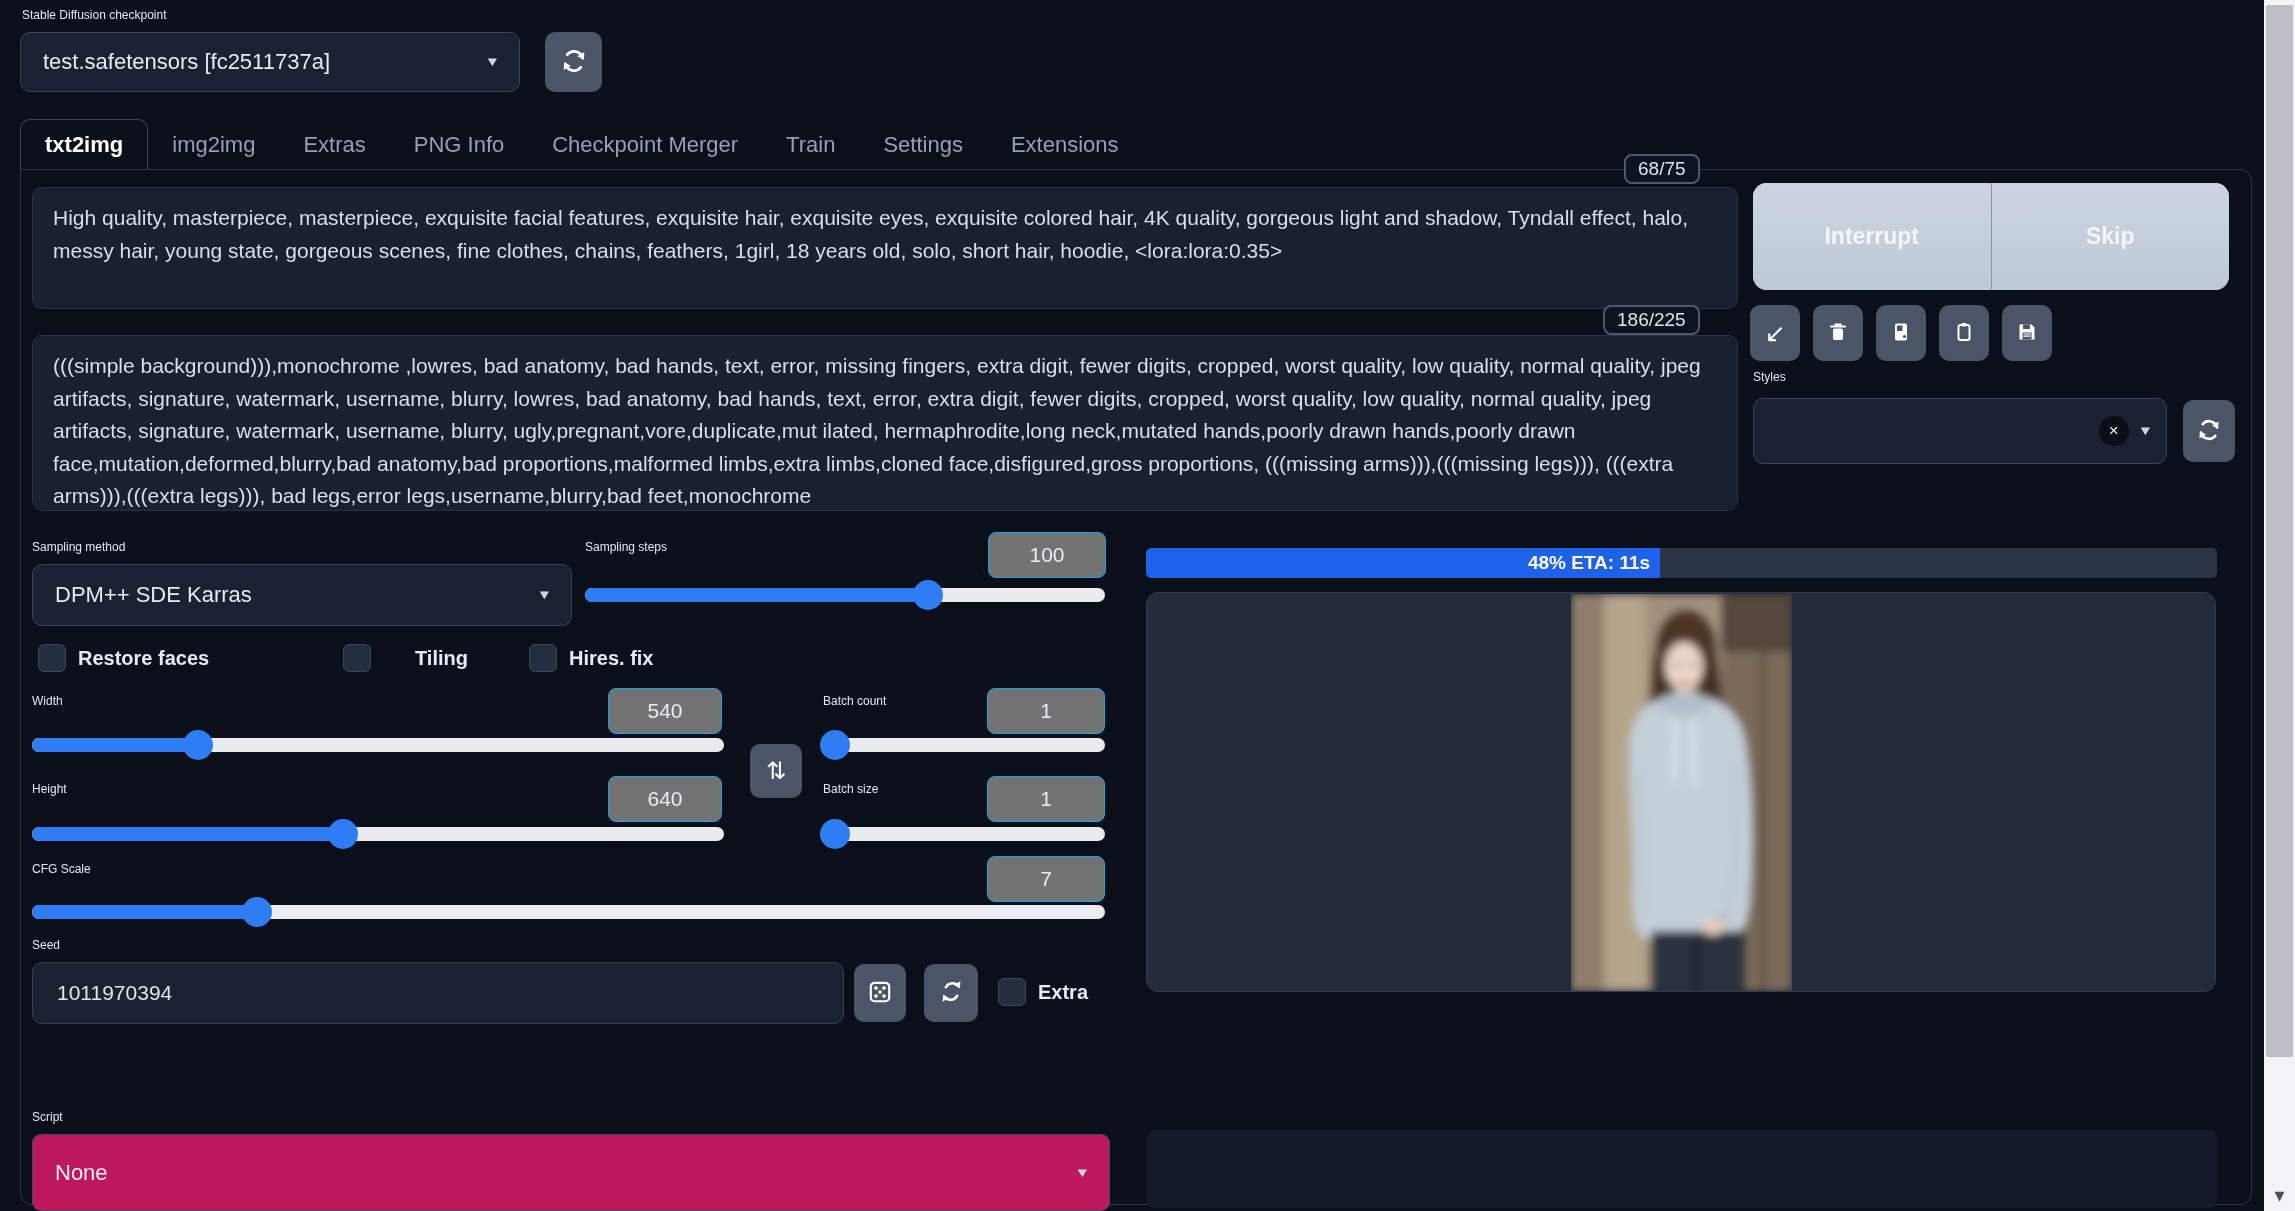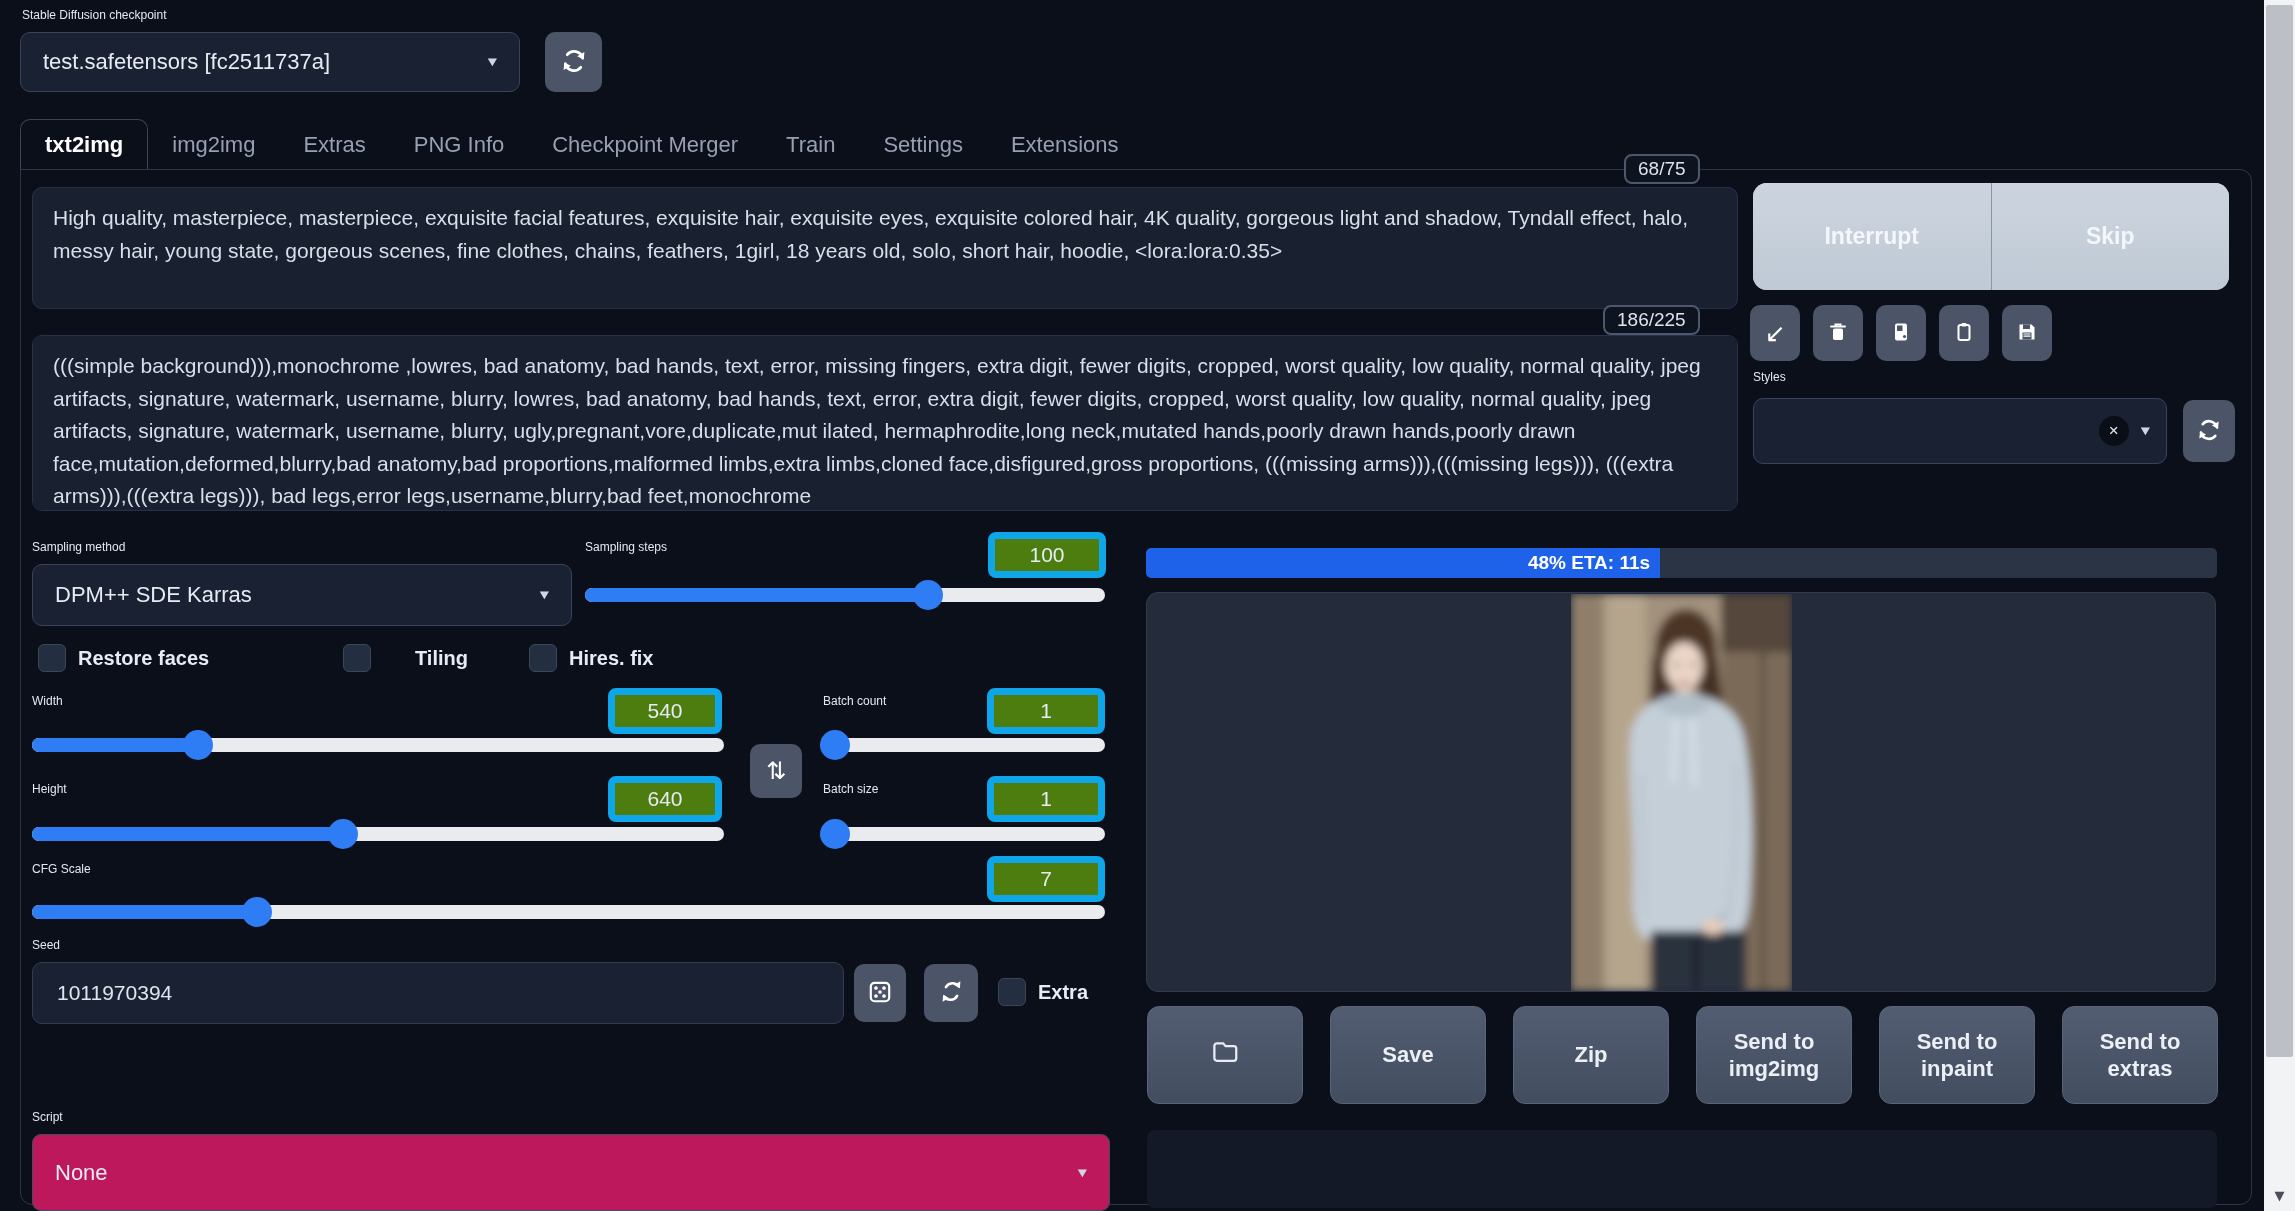--- a/index.html
+++ b/index.html
@@ -11,21 +11,21 @@
   .abs{position:absolute;}
   .lbl{font-size:12px;color:#e3e8f1;}
   
   .select{
     background:#1a2132;border:1px solid #3a4458;border-radius:10px;
     display:flex;align-items:center;justify-content:space-between;
     padding:0 22px;font-size:22px;color:#e7ebf3;box-sizing:border-box;cursor:pointer;
   }
   .caret{font-size:12px;color:#cfd6e2;transform:scaleY(.85);}
   .numbox{
-    background:#4d7c0f;border:7px solid #0ea5e9;border-radius:8px;
+    background:#737373;border:1px solid #0ea5e9;border-radius:8px;
     display:flex;align-items:center;justify-content:center;
     font-size:21px;color:#e7ebf3;box-sizing:border-box;
   }
   .textarea{
     background:#192131;border:1px solid #27324a;border-radius:10px;
     color:#d9dee9;font-size:21px;line-height:1.55;
     padding:14px 20px;box-sizing:border-box;resize:none;outline:none;
     font-family:"Liberation Sans","DejaVu Sans",sans-serif;width:100%;height:100%;
   }
   .token-counter{
@@ -362,34 +362,20 @@
           <path d="M130 332 L154 322" stroke="#9aa7b3" stroke-width="3" fill="none"></path>
 
           <rect x="80" y="337" width="95" height="60" fill="#2b313c"></rect>
           <rect x="122" y="345" width="6" height="52" fill="#1f242e"></rect>
           <ellipse cx="142" cy="333" rx="11" ry="8" fill="#e6cdba"></ellipse>
         </g>
       </svg>
     </div>
   </div>
 
-  <div class="abs" style="left:1147px;top:1006px;display:flex;gap:27px;">
-    <button class="dark-btn" style="width:156px;height:98px;">
-      <span>
-        <svg width="30" height="30" viewBox="0 0 24 24">
-            <path d="M3.5 7a2 2 0 0 1 2-2h5l2 2.3h6.5a2 2 0 0 1 2 2V17a2 2 0 0 1-2 2h-13.5a2 2 0 0 1-2-2z" fill="none" stroke="#e9edf3" stroke-width="1.8"></path>
-          </svg>
-      </span>
-    </button>
-    <button class="dark-btn" style="width:156px;height:98px;">Save</button>
-    <button class="dark-btn" style="width:156px;height:98px;">Zip</button>
-    <button class="dark-btn" style="width:156px;height:98px;">Send to img2img</button>
-    <button class="dark-btn" style="width:156px;height:98px;">Send to inpaint</button>
-    <button class="dark-btn" style="width:156px;height:98px;">Send to extras</button>
-  </div>
 
   <div class="abs" style="left:1147px;top:1130px;width:1070px;height:78px;background:#131927;border-radius:8px;"></div>
 
   <div class="abs scrollbar" style="left:2264px;top:0;width:31px;height:1211px;">
     <div class="scroll-thumb abs" style="left:2px;top:5px;width:27px;height:1052px;"></div>
     <div class="scroll-arrow abs glyph" style="left:0;top:1188px;">▼</div>
   </div>
 
 </div>
 

